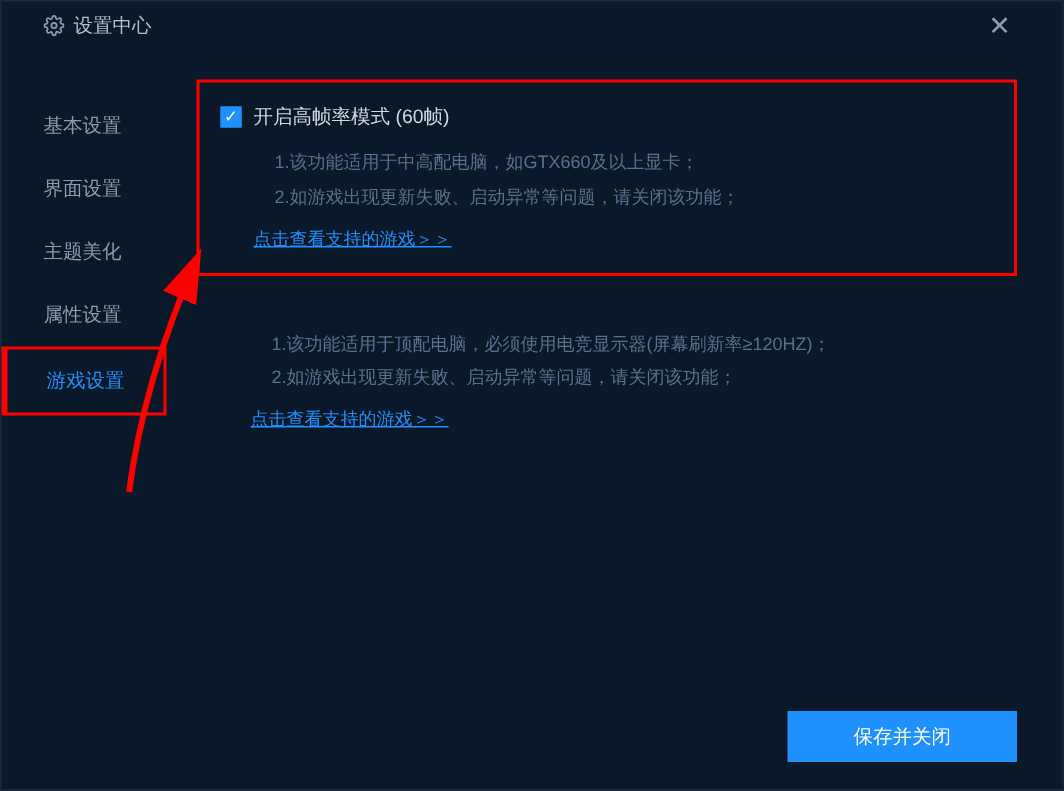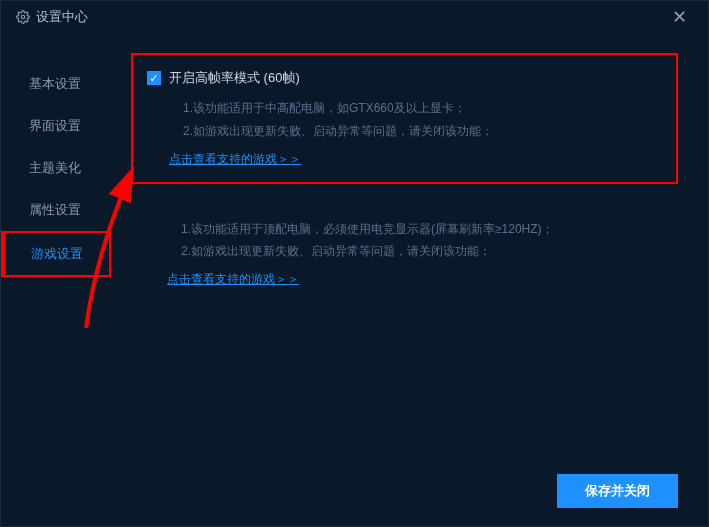--- a/index.html
+++ b/index.html
@@ -15,21 +15,21 @@
     .window {
       width: 100%;
       height: 100%;
       border: 1px solid #1a2a3a;
       position: relative;
     }
     .titlebar {
       height: 32px;
       display: flex;
       align-items: center;
-      padding: 0 15px;
+      padding: 0 28px;
       color: #b0c0d0;
       font-size: 13px;
     }
     .titlebar .gear {
       margin-right: 6px;
       display: inline-flex;
     }
     .titlebar .close {
       margin-left: auto;
       cursor: pointer;
@@ -120,25 +120,24 @@
     }
     .footer {
       position: absolute;
       bottom: 18px;
       right: 30px;
     }
     .save-btn {
       background: #1E90FF;
       color: #fff;
       border: none;
-      padding: 8px 28px;
+      padding: 8px 44px;
       font-size: 13px;
       cursor: pointer;
       font-family: inherit;
-      font-weight: bold;
     }
     .arrow {
       position: absolute;
       pointer-events: none;
     }
   </style>
 </head>
 <body>
 
 <div class="window">

